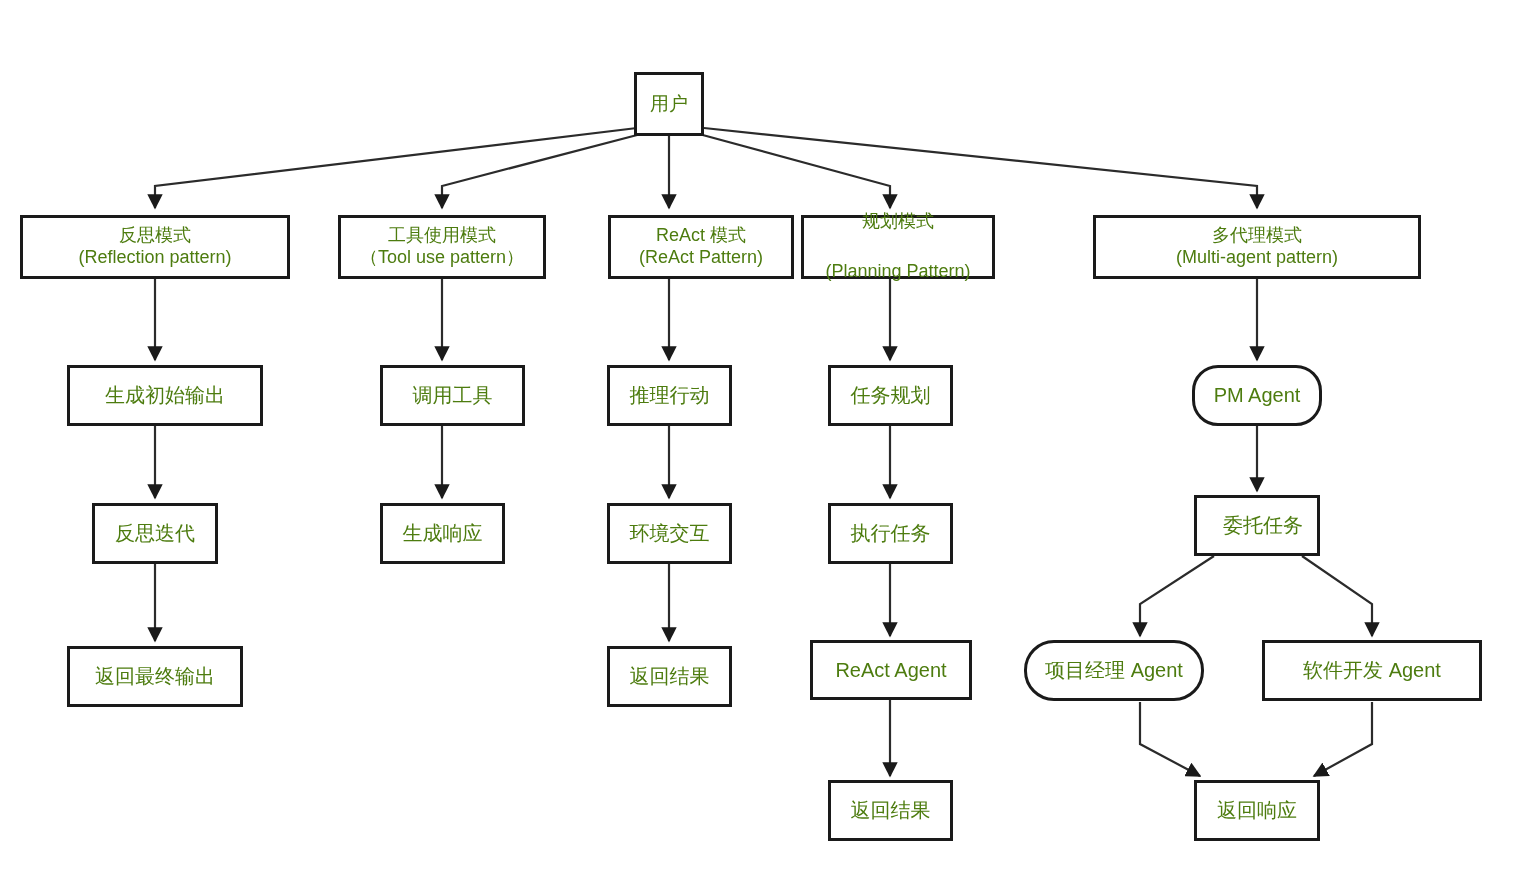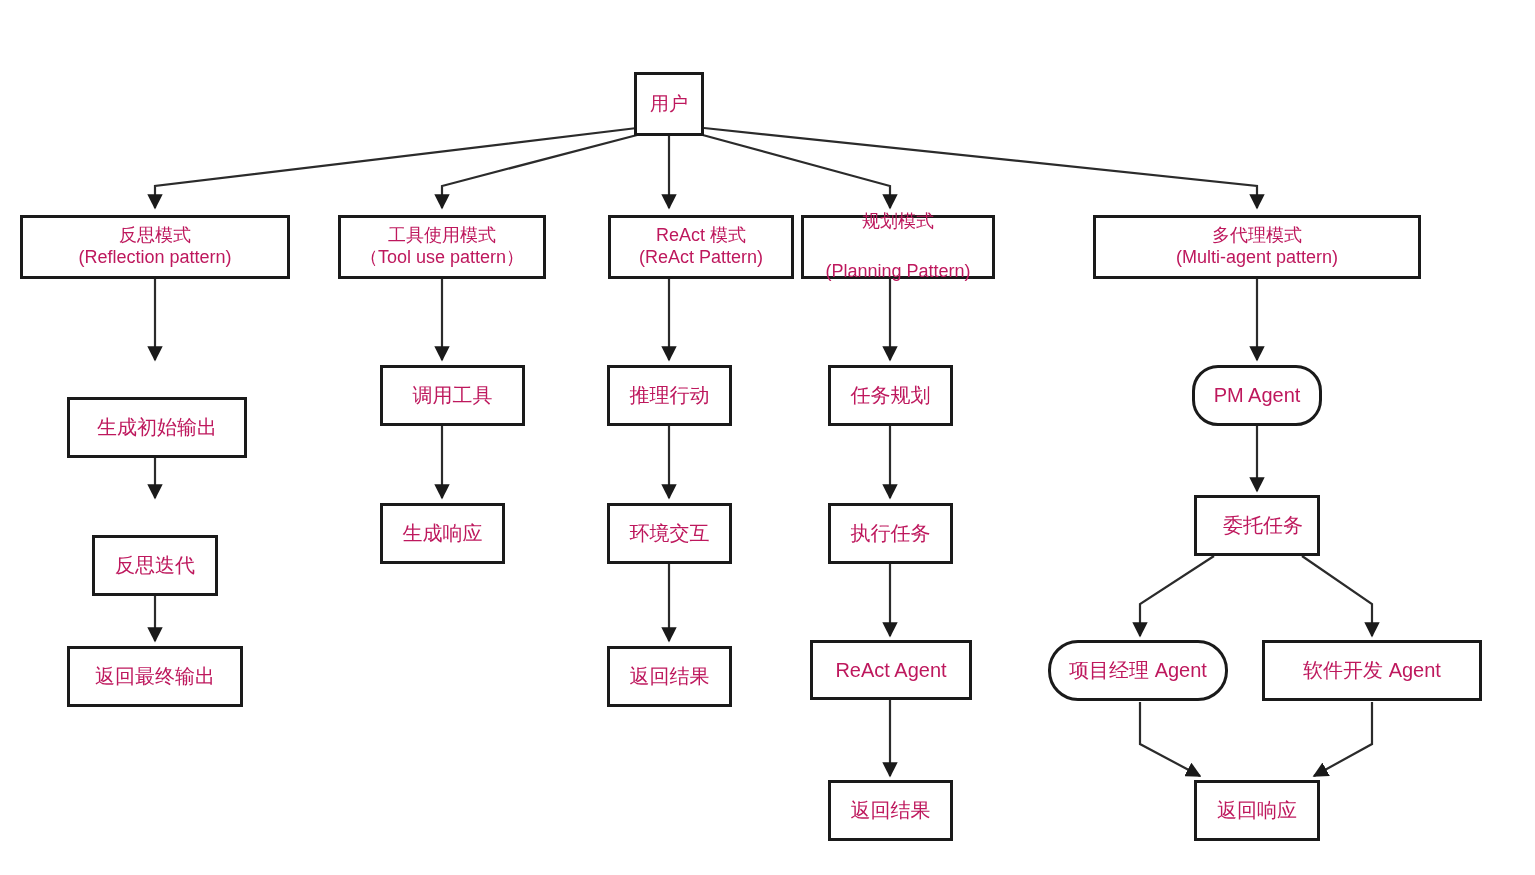--- a/index.html
+++ b/index.html
@@ -25,21 +25,21 @@
   .node {
     position: absolute;
     box-sizing: border-box;
     background: #ffffff;
     border: 3px solid #1a1a1a;
     display: flex;
     flex-direction: column;
     align-items: center;
     justify-content: center;
     text-align: center;
-    color: #be185d;
+    color: #4d7c0f;
     line-height: 1.22;
     z-index: 2;
   }
   .node .ln1 { display: block; white-space: nowrap; }
   .node .ln2 { display: block; white-space: nowrap; }
   .sz-root { font-size: 19px; }
   .sz-pattern { font-size: 18px; }
   .sz-step { font-size: 20px; }
 </style>
 </head>
@@ -108,24 +108,24 @@
   <div class="node sz-pattern" style="left:801px; top:215px; width:194px; height:64px;gap:28px;">
     <span class="ln1">规划模式</span>
     <span class="ln2">(Planning Pattern)</span>
   </div>
 
   <div class="node sz-pattern" style="left:1093px; top:215px; width:328px; height:64px;">
     <span class="ln1">多代理模式</span>
     <span class="ln2">(Multi-agent pattern)</span>
   </div>
 
-  <div class="node sz-step" style="left:67px; top:365px; width:180px; height:61px;margin-top:32px;">
+  <div class="node sz-step" style="left:67px; top:365px; width:196px; height:61px;">
     <span class="ln1">生成初始输出</span>
   </div>
-  <div class="node sz-step" style="left:92px; top:503px; width:126px; height:61px;margin-top:32px;">
+  <div class="node sz-step" style="left:92px; top:503px; width:126px; height:61px;">
     <span class="ln1">反思迭代</span>
   </div>
   <div class="node sz-step" style="left:67px; top:646px; width:176px; height:61px;">
     <span class="ln1">返回最终输出</span>
   </div>
 
   <div class="node sz-step" style="left:380px; top:365px; width:145px; height:61px;">
     <span class="ln1">调用工具</span>
   </div>
   <div class="node sz-step" style="left:380px; top:503px; width:125px; height:61px;">
@@ -154,21 +154,21 @@
   <div class="node sz-step" style="left:828px; top:780px; width:125px; height:61px;">
     <span class="ln1">返回结果</span>
   </div>
 
   <div class="node sz-step" style="left:1192px; top:365px; width:130px; height:61px;border-radius:26px;">
     <span class="ln1">PM Agent</span>
   </div>
   <div class="node sz-step" style="left:1194px; top:495px; width:126px; height:61px;padding-left:12px;">
     <span class="ln1">委托任务</span>
   </div>
-  <div class="node sz-step" style="left:1048px; top:640px; width:180px; height:61px;border-radius:30px;">
+  <div class="node sz-step" style="left:1024px; top:640px; width:180px; height:61px;border-radius:30px;">
     <span class="ln1">项目经理 Agent</span>
   </div>
   <div class="node sz-step" style="left:1262px; top:640px; width:220px; height:61px;">
     <span class="ln1">软件开发 Agent</span>
   </div>
   <div class="node sz-step" style="left:1194px; top:780px; width:126px; height:61px;">
     <span class="ln1">返回响应</span>
   </div>
 
 </div>

